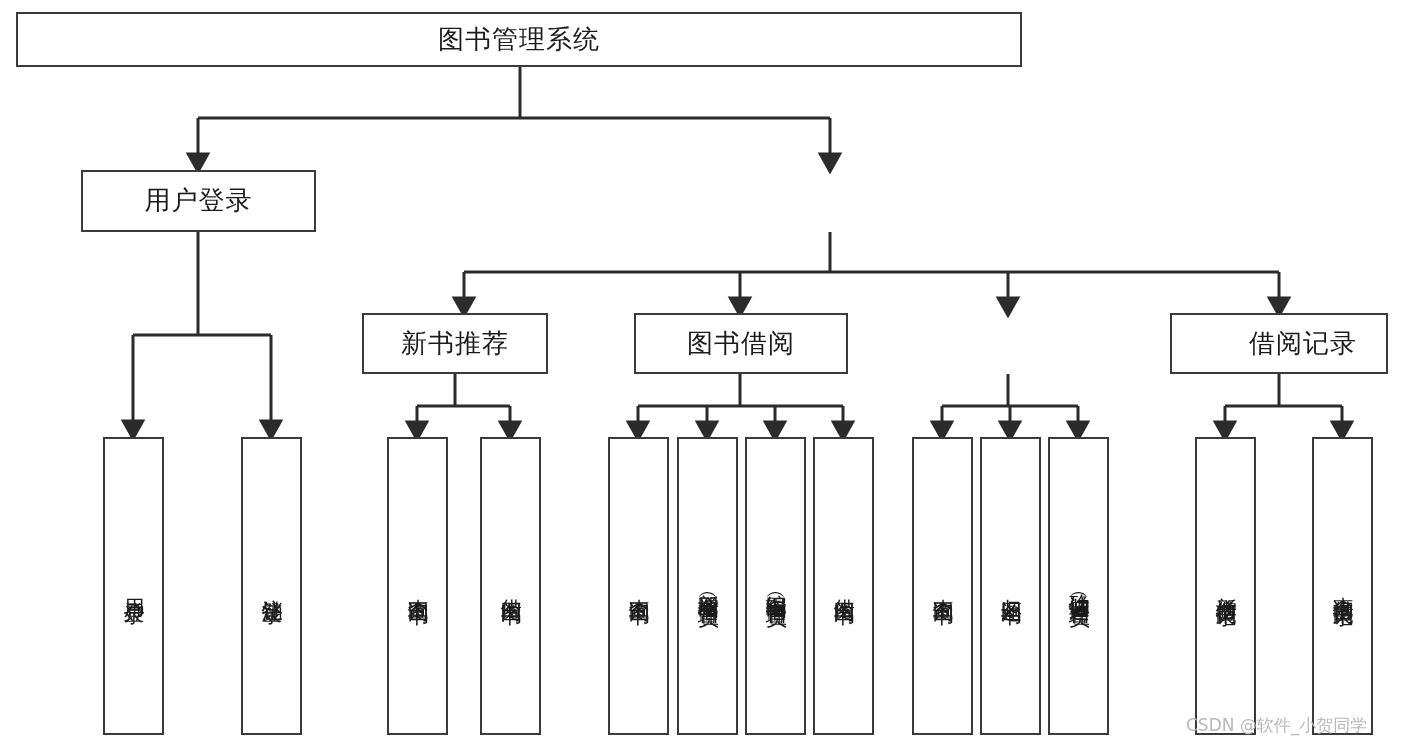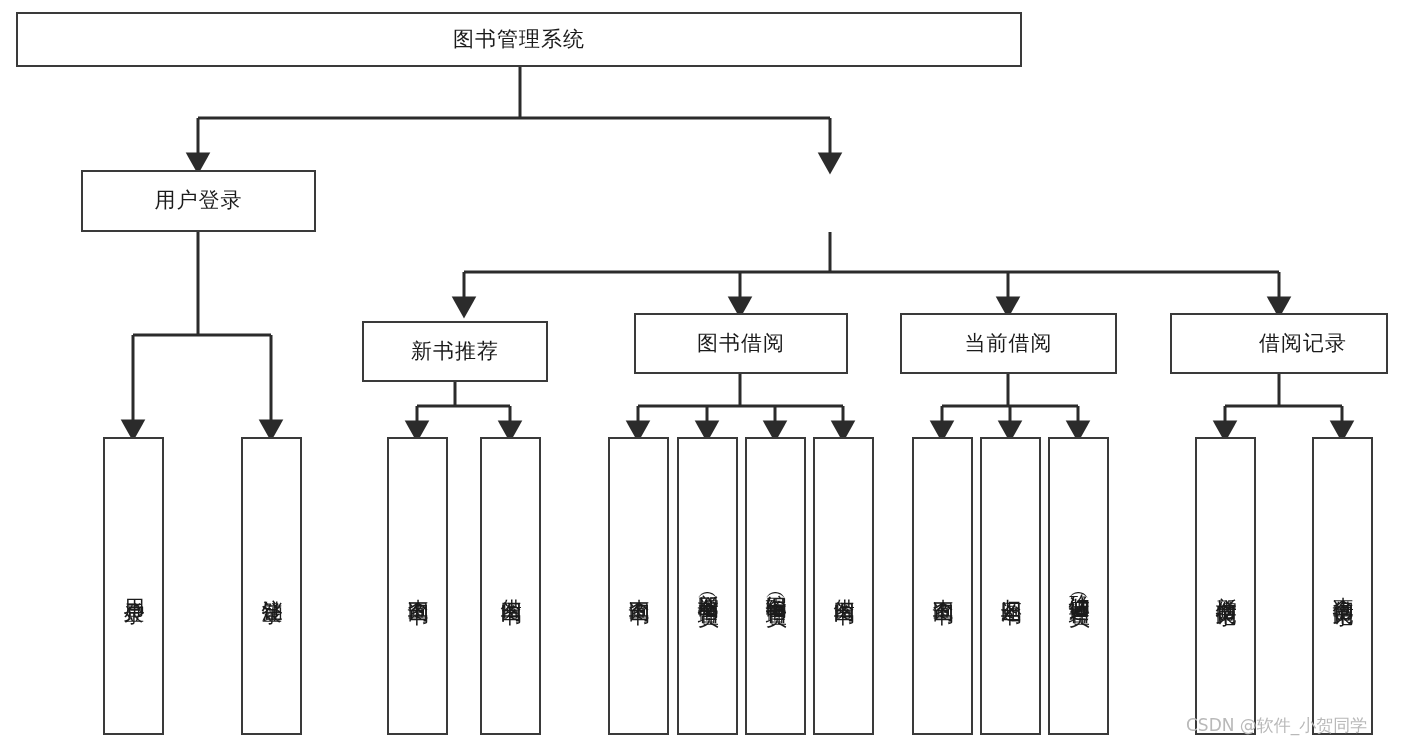--- a/index.html
+++ b/index.html
@@ -29,21 +29,21 @@
     position: absolute;
     box-sizing: border-box;
     background: #ffffff;
     border: 2px solid #3a3a3a;
     display: flex;
     align-items: center;
     justify-content: center;
     overflow: hidden;
   }
   .node-label-h {
-    font-size: 21px;
+    font-size: 26px;
     color: #1b1b1b;
     line-height: 1.2;
     letter-spacing: 1px;
     white-space: nowrap;
   }
   .node-label-v {
     writing-mode: vertical-rl;
     text-orientation: upright;
     font-size: 21px;
     color: #1b1b1b;
@@ -119,31 +119,28 @@
 
   <div class="node-box" style="left:16px; top:12px; width:1006px; height:55px;">
     <span class="node-label-h">图书管理系统</span>
   </div>
 
   <div class="node-box" style="left:81px; top:170px; width:235px; height:62px;">
     <span class="node-label-h">用户登录</span>
   </div>
 
 
-  <div class="node-box" style="left:362px; top:321px; width:186px; height:61px;">
+  <div class="node-box" style="left:362px; top:313px; width:186px; height:61px;">
     <span class="node-label-h">新书推荐</span>
   </div>
 
   <div class="node-box" style="left:634px; top:313px; width:214px; height:61px;">
     <span class="node-label-h">图书借阅</span>
   </div>
 
-  <div class="node-box" style="left:900px; top:313px; width:217px; height:61px;">
-    <span class="node-label-h">当前借阅</span>
-  </div>
 
   <div class="node-box" style="left:1170px; top:313px; width:218px; height:61px;padding-left:48px;">
     <span class="node-label-h">借阅记录</span>
   </div>
 
   <div class="node-box" style="left:103px; top:437px; width:61px; height:298px;">
     <span class="node-label-v">用户登录</span>
   </div>
 
   <div class="node-box" style="left:241px; top:437px; width:61px; height:298px;">

